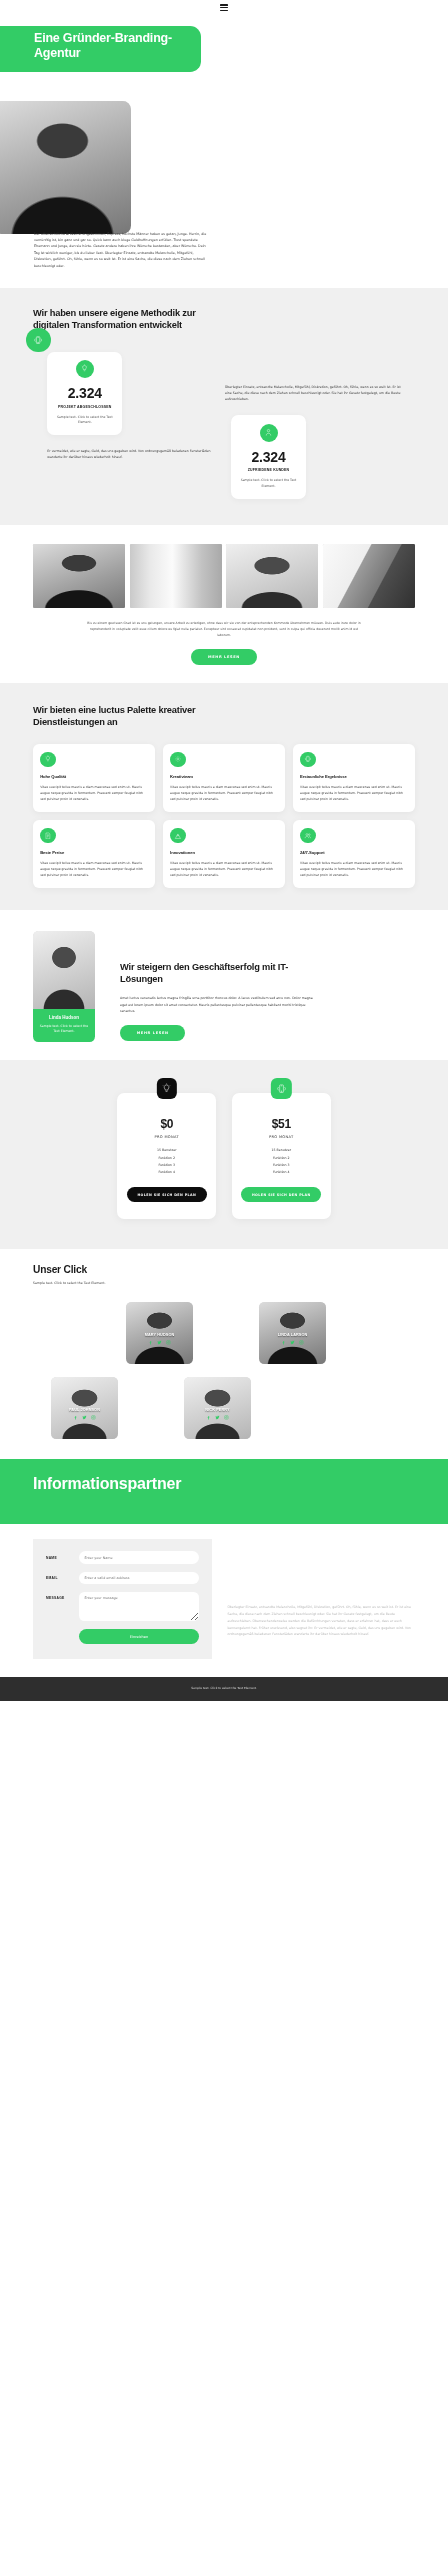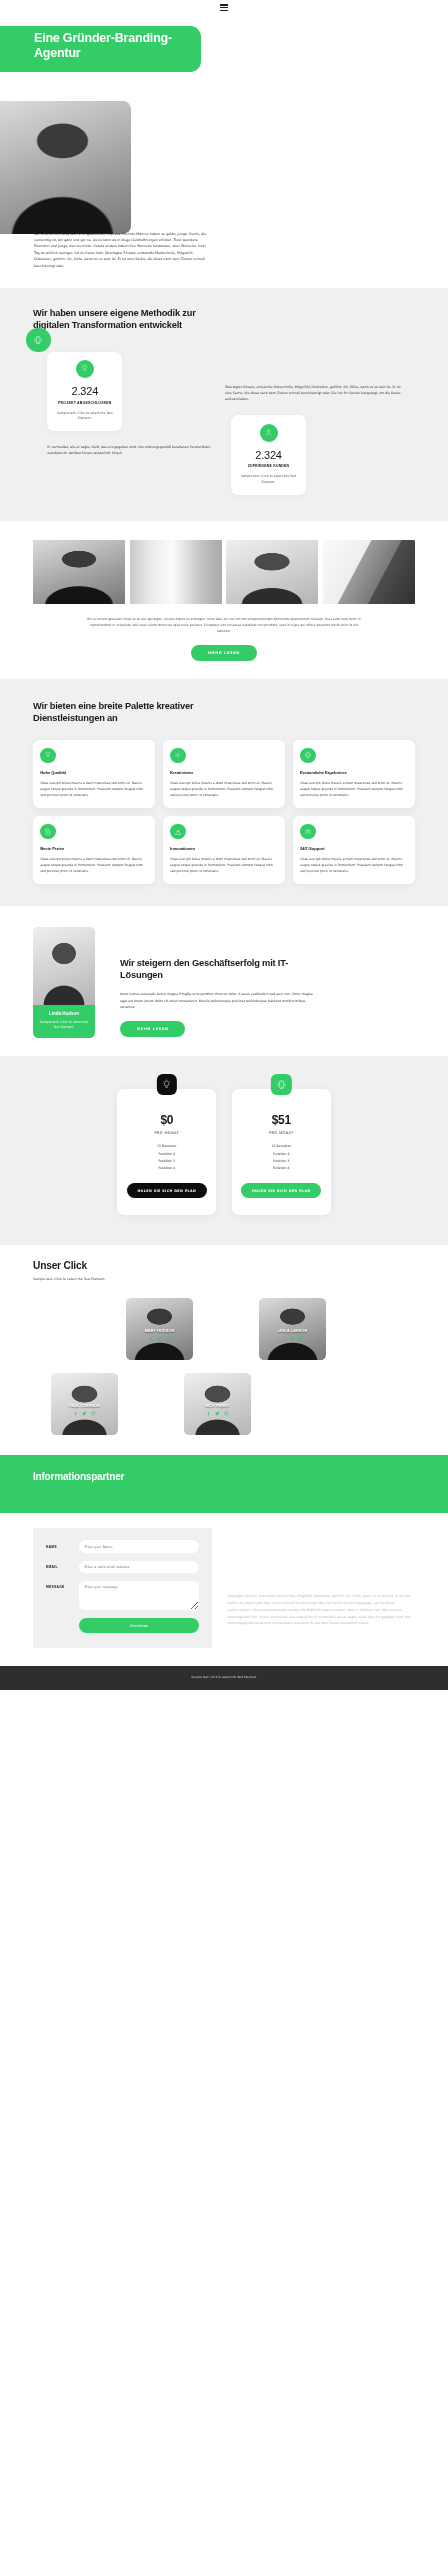--- a/index.html
+++ b/index.html
@@ -75,21 +75,21 @@
     font-size: 9.3px; font-weight: 700; line-height: 1.33; letter-spacing: -0.2px;
   }
   .stat-card {
     background: #fff; border-radius: 7.2px; width: 75px; padding: 8.4px 7.2px 9.6px;
     text-align: center; box-shadow: 0 1.2px 6px rgba(0,0,0,.04);
   }
   .stat-ico {
     width: 18px; height: 18px; border-radius: 50%; background: #33cc66;
     margin: 0 auto 7.2px; display: flex; align-items: center; justify-content: center;
   }
-  .stat-num { font-size: 11px; font-weight: 400; letter-spacing: -0.2px; margin-bottom: 3.6px; }
+  .stat-num { font-size: 14px; font-weight: 700; letter-spacing: -0.2px; margin-bottom: 3.6px; }
   .stat-lab { font-size: 3.5px; font-weight: 700; letter-spacing: 0.2px; line-height: 1.5; margin-bottom: 4.8px; }
   .stat-sub { font-size: 3.1px; color: #555; line-height: 1.7; font-family:"DejaVu Sans",sans-serif; }
   .body-txt { font-size: 3.2px; line-height: 1.95; color: #3a3a3a; font-family:"DejaVu Sans",sans-serif;}
 
   
   .gallery { display: flex; gap: 4.2px; }
   .gallery .g { height: 64px; border-radius: 1.2px; overflow: hidden; }
 
   .center-txt { font-size: 3.1px; line-height: 2.05; color: #555; text-align: center; font-family:"DejaVu Sans",sans-serif;}
   .btn-green {
@@ -124,21 +124,21 @@
   .price-btn { display: block; width: 100%; border: none; cursor: pointer; border-radius: 9.6px; padding: 5.4px 0; font-size: 3.3px; font-weight: 700; letter-spacing: 0.4px; color: #fff; margin-top: 10.8px; font-family:"DejaVu Sans",sans-serif;}
 
   
   .team-card { width: 67px; height: 62px; border-radius: 5.4px; overflow: hidden; position: relative; background: #ccc; }
   .team-ov { position: absolute; left: 0; right: 0; top: 50%; text-align: center; }
   .team-nm { color: #fff; font-size: 3.8px; font-weight: 700; letter-spacing: 0.1px; text-shadow: 0 0.6px 1.2px rgba(0,0,0,.5); }
   .team-soc { display: flex; gap: 4.2px; justify-content: center; margin-top: 3px; }
 
   
   .partners { background: #33cc66; padding: 15.5px 0 18px; }
-  .partners h2 { color: #fff; font-size: 10px; font-weight: 700; letter-spacing: -0.2px; margin-bottom: 13px; }
+  .partners h2 { color: #fff; font-size: 16px; font-weight: 700; letter-spacing: -0.2px; margin-bottom: 13px; }
   .plogos { display: grid; grid-template-columns: repeat(4, 1fr); row-gap: 16px; align-items: center; justify-items: center; }
   .plogo { color: #fff; font-size: 6.6px; }
 
   
   .formbox { background: #f0f0f0; padding: 12px 13px 15.5px; }
   .frow { display: flex; align-items: flex-start; margin-bottom: 7.8px; }
   .flab { width: 33px; font-size: 3.3px; font-weight: 700; letter-spacing: 0.3px; padding-top: 4.2px; }
   .finp { flex: 1; border: none; border-radius: 7.8px; background: #fff; padding: 4.2px 5.4px; font-size: 3.3px; color: #777; font-family:"DejaVu Sans",sans-serif; outline:none;}
   textarea.finp { height: 29px; resize: vertical; border-radius: 5.4px; }
   .fbtn { margin-left: 33px; width: calc(100% - 33px); border: none; cursor: pointer; background: #33cc66; color: #fff; border-radius: 7.8px; padding: 5.4px 0; font-size: 3.5px; font-family:"DejaVu Sans",sans-serif;}
@@ -266,21 +266,21 @@
     </div>
     <p class="center-txt" style="width:281px;margin:12px auto 0">Bis zu einem gewissen Grad ist es uns gelungen, unsere Arbeit zu erledigen, ohne dass wir sie von der entsprechenden Kommode übernehmen müssen. Duis aute irure dolor in reprehenderit in voluptate velit esse cillum dolore eu fgiat nulla pariatur. Excepteur sint occaecat cupidatat non proident, sunt in culpa qui officia deserunt mollit anim id est laborum.</p>
     <div style="text-align:center;margin-top:10.8px">
       <button class="btn-green">MEHR LESEN</button>
     </div>
   </div>
 </div>
 
 <div class="wrap sec-grey" style="padding:20.3px 0 21.5px">
   <div class="inner">
-    <h2 class="sec-title" style="width:203px;margin-bottom:15.5px">Wir bieten eine breite Palette kreativer Dienstleistungen an</h2>
+    <h2 class="sec-title" style="width:203px;margin-bottom:15.5px">Wir bieten eine luctus Palette kreativer Dienstleistungen an</h2>
     <div class="svc-grid">
 
       <div class="svc">
         <div class="svc-ico">
           <svg width="7.8" height="7.8" viewBox="0 0 24 24" fill="none" stroke="#fff" stroke-width="1.2">
               <path d="M12 4a5 5 0 0 0-3 9v2h6v-2a5 5 0 0 0-3-9z"></path>
               <line x1="10" y1="18" x2="14" y2="18"></line>
               <line x1="12" y1="1" x2="12" y2="2.5"></line>
               <line x1="4.5" y1="5" x2="5.5" y2="6"></line>
               <line x1="19.5" y1="5" x2="18.5" y2="6"></line>

